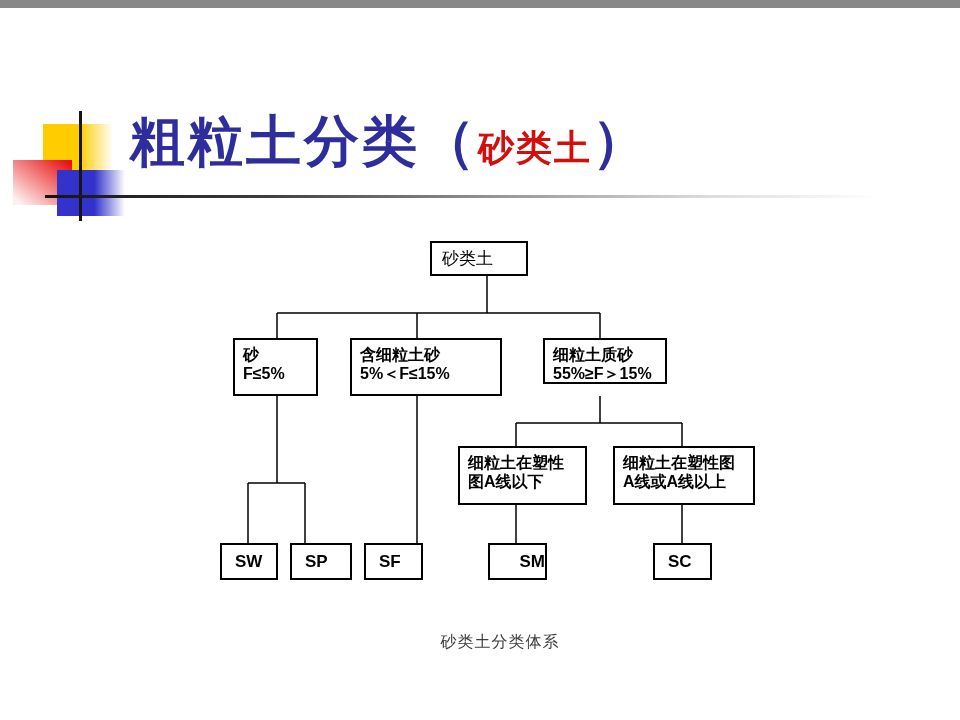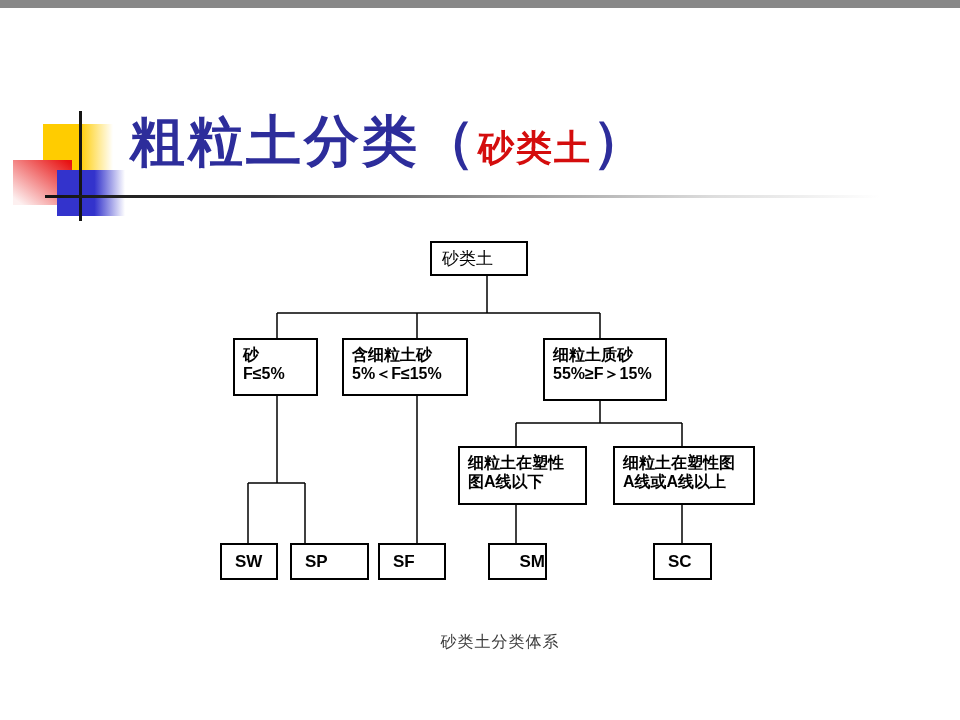--- a/index.html
+++ b/index.html
@@ -33,27 +33,27 @@
   .node {
     position:absolute; box-sizing:border-box; border:2px solid #000; background:#fff;
     color:#000; font-size:16px; line-height:19px;
   }
   .node .ln { white-space:nowrap; }
   .node-2line { font-weight:bold; padding:5px 2px 0 8px; }
   .node-leaf  { font-weight:bold; font-size:17px; padding:7px 0 17px 13px; }
 
   .b-root { left:430px; top:233px; width:98px;  height:35px; padding:6px 0 0 10px; font-size:17px; }
   .b-l2a  { left:233px; top:330px; width:85px;  height:58px; }
-  .b-l2b  { left:342px; top:330px; width:126px; height:58px; }
-  .b-l2c  { left:543px; top:330px; width:124px; height:63px; }
+  .b-l2b  { left:350px; top:330px; width:152px; height:58px; }
+  .b-l2c  { left:543px; top:330px; width:124px; height:46px; }
   .b-l3a  { left:458px; top:438px; width:129px; height:59px; }
   .b-l3b  { left:613px; top:438px; width:142px; height:59px; }
   .b-sw   { left:220px; top:535px; width:58px;  height:37px; }
-  .b-sp   { left:290px; top:535px; width:79px;  height:37px; }
-  .b-sf   { left:378px; top:535px; width:68px;  height:37px; }
+  .b-sp   { left:290px; top:535px; width:62px;  height:37px; }
+  .b-sf   { left:364px; top:535px; width:59px;  height:37px; }
   .b-sm   { left:488px; top:535px; width:59px;  height:37px;text-align:right; }
   .b-sc   { left:653px; top:535px; width:59px;  height:37px; }
 
   .caption {
     position:absolute; left:350px; top:624px; width:300px; text-align:center;
     font-size:16px; letter-spacing:1px; color:#3C3C3C;
   }
 </style>
 </head>
 <body>

